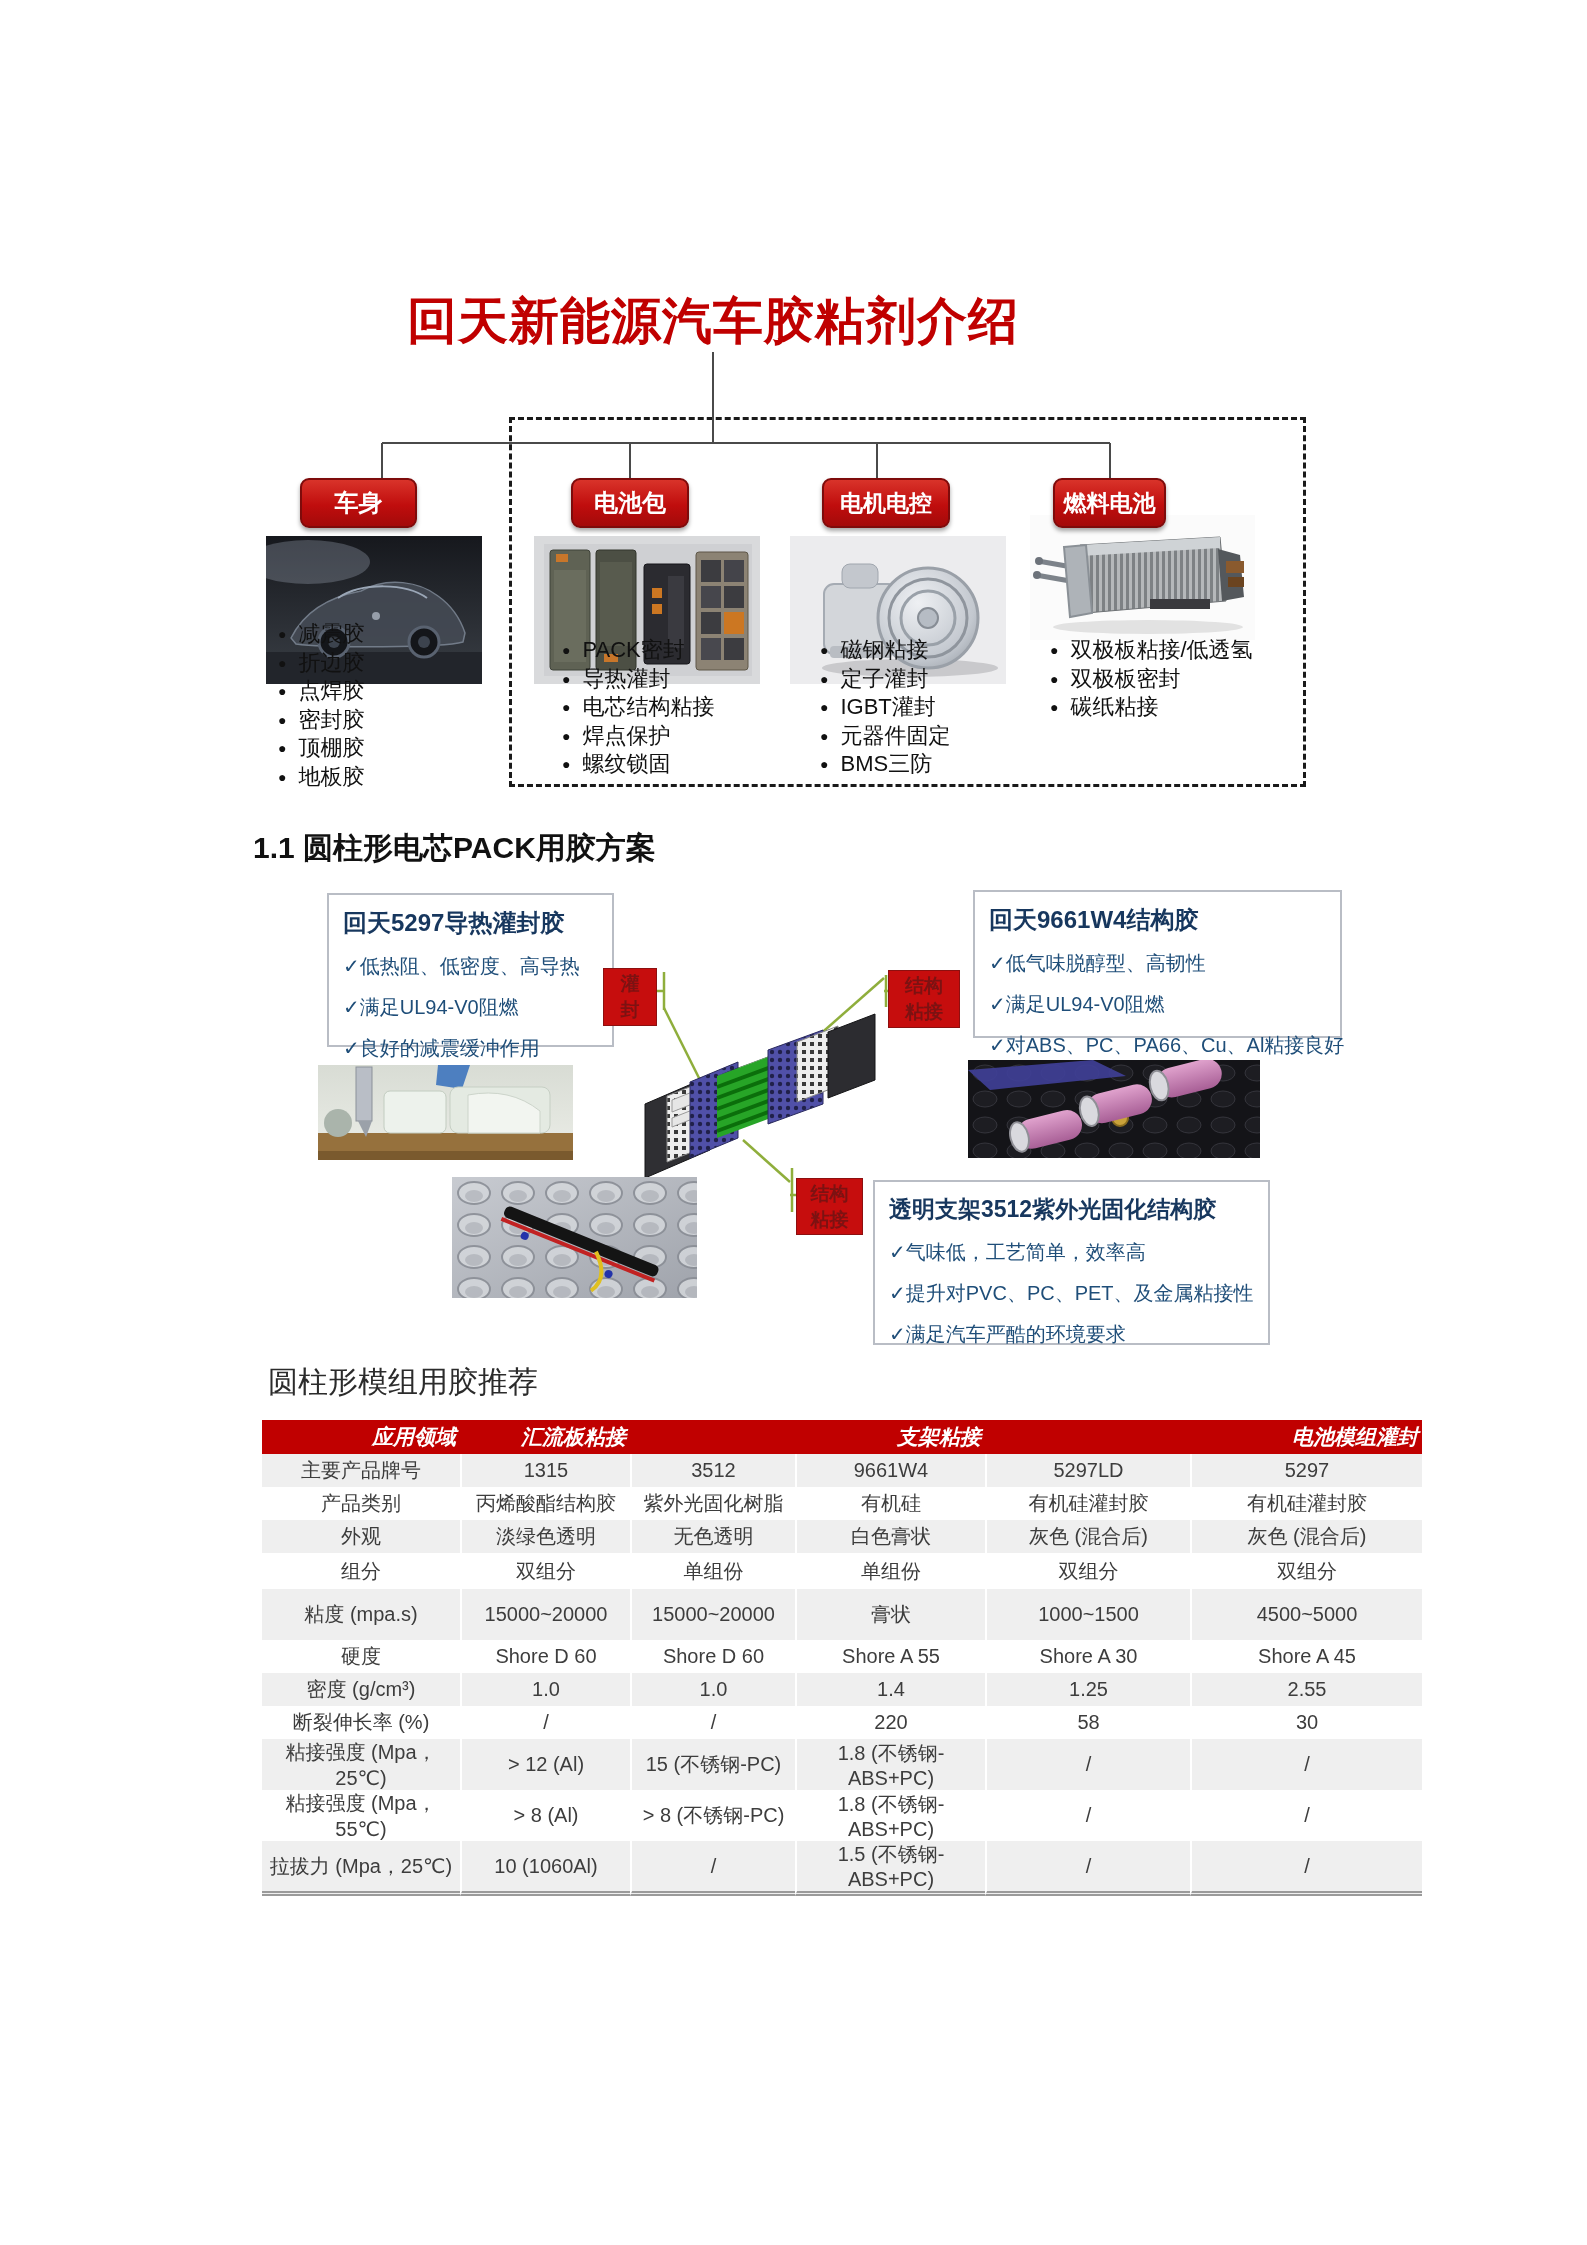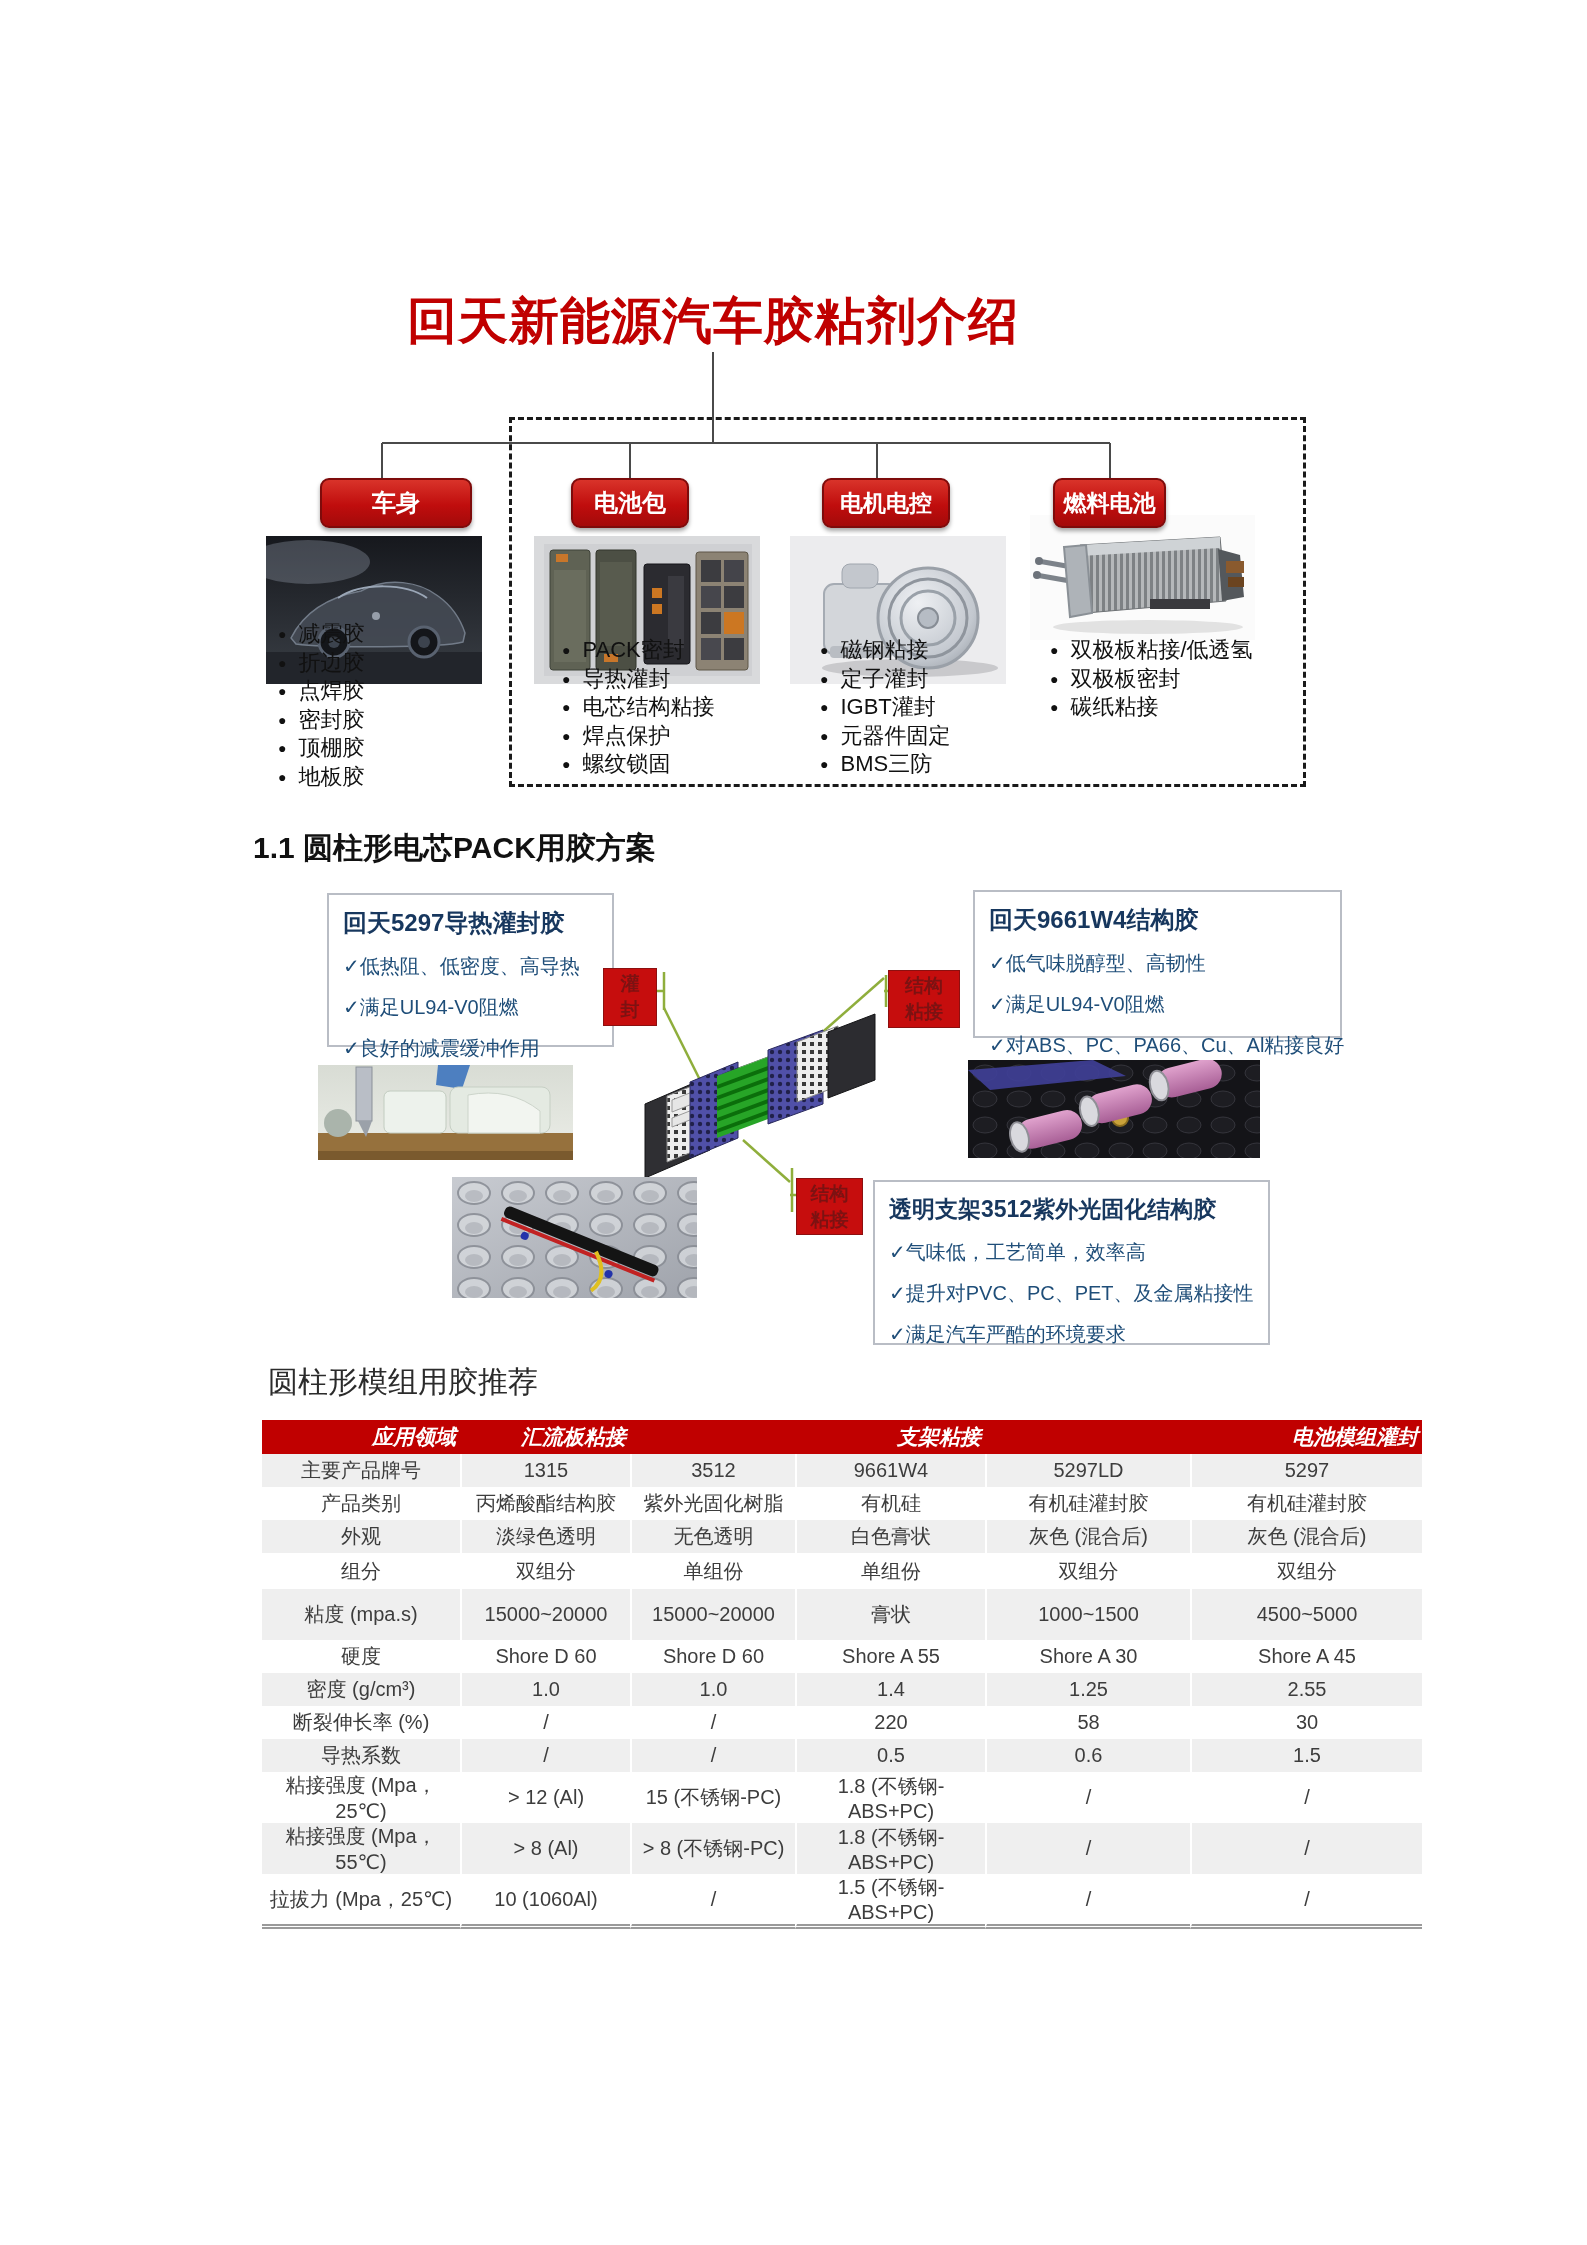--- a/index.html
+++ b/index.html
@@ -83,21 +83,21 @@
       <path d="M743,1140 L790,1182"></path>
         <path d="M792,1168 V1212"></path>
         <path d="M790,1195 H797"></path>
     </g>
   </svg>
 
   <div class="abs main-title">回天新能源汽车胶粘剂介绍</div>
 
   <div class="abs dashed-rect"></div>
 
-  <div class="abs branch-box" style="left:320px;top:478px;width:152px;">车身</div>
+  <div class="abs branch-box" style="left:300px;top:478px;width:117px;">车身</div>
   <div class="abs branch-box" style="left:571px;top:478px;width:118px;">电池包</div>
   <div class="abs branch-box" style="left:822px;top:478px;width:128px;font-size:23px;">电机电控</div>
   <div class="abs branch-box" style="left:1053px;top:478px;width:113px;font-size:23px;">燃料电池</div>
 
   <svg class="abs photo" style="left:266px;top:536px;" width="216" height="148" viewBox="0 0 216 148">
     <defs>
         <linearGradient id="carbg" x1="0" y1="0" x2="0" y2="1">
       <stop offset="0" stop-color="#16181d"></stop>
           <stop offset="1" stop-color="#3a3f46"></stop>
         </linearGradient>
@@ -429,28 +429,20 @@
         </tr>
         <tr>
           <th class="rowlabel">断裂伸长率 (%)</th>
           <td>/</td>
           <td>/</td>
           <td>220</td>
           <td>58</td>
           <td>30</td>
         </tr>
         <tr>
-          <th class="rowlabel">导热系数</th>
-          <td>/</td>
-          <td>/</td>
-          <td>0.5</td>
-          <td>0.6</td>
-          <td>1.5</td>
-        </tr>
-        <tr>
           <th class="rowlabel">粘接强度 (Mpa，25℃)</th>
           <td>&gt; 12 (Al)</td>
           <td>15 (不锈钢-PC)</td>
           <td>1.8 (不锈钢-ABS+PC)</td>
           <td>/</td>
           <td>/</td>
         </tr>
         <tr>
           <th class="rowlabel">粘接强度 (Mpa，55℃)</th>
           <td>&gt; 8 (Al)</td>

